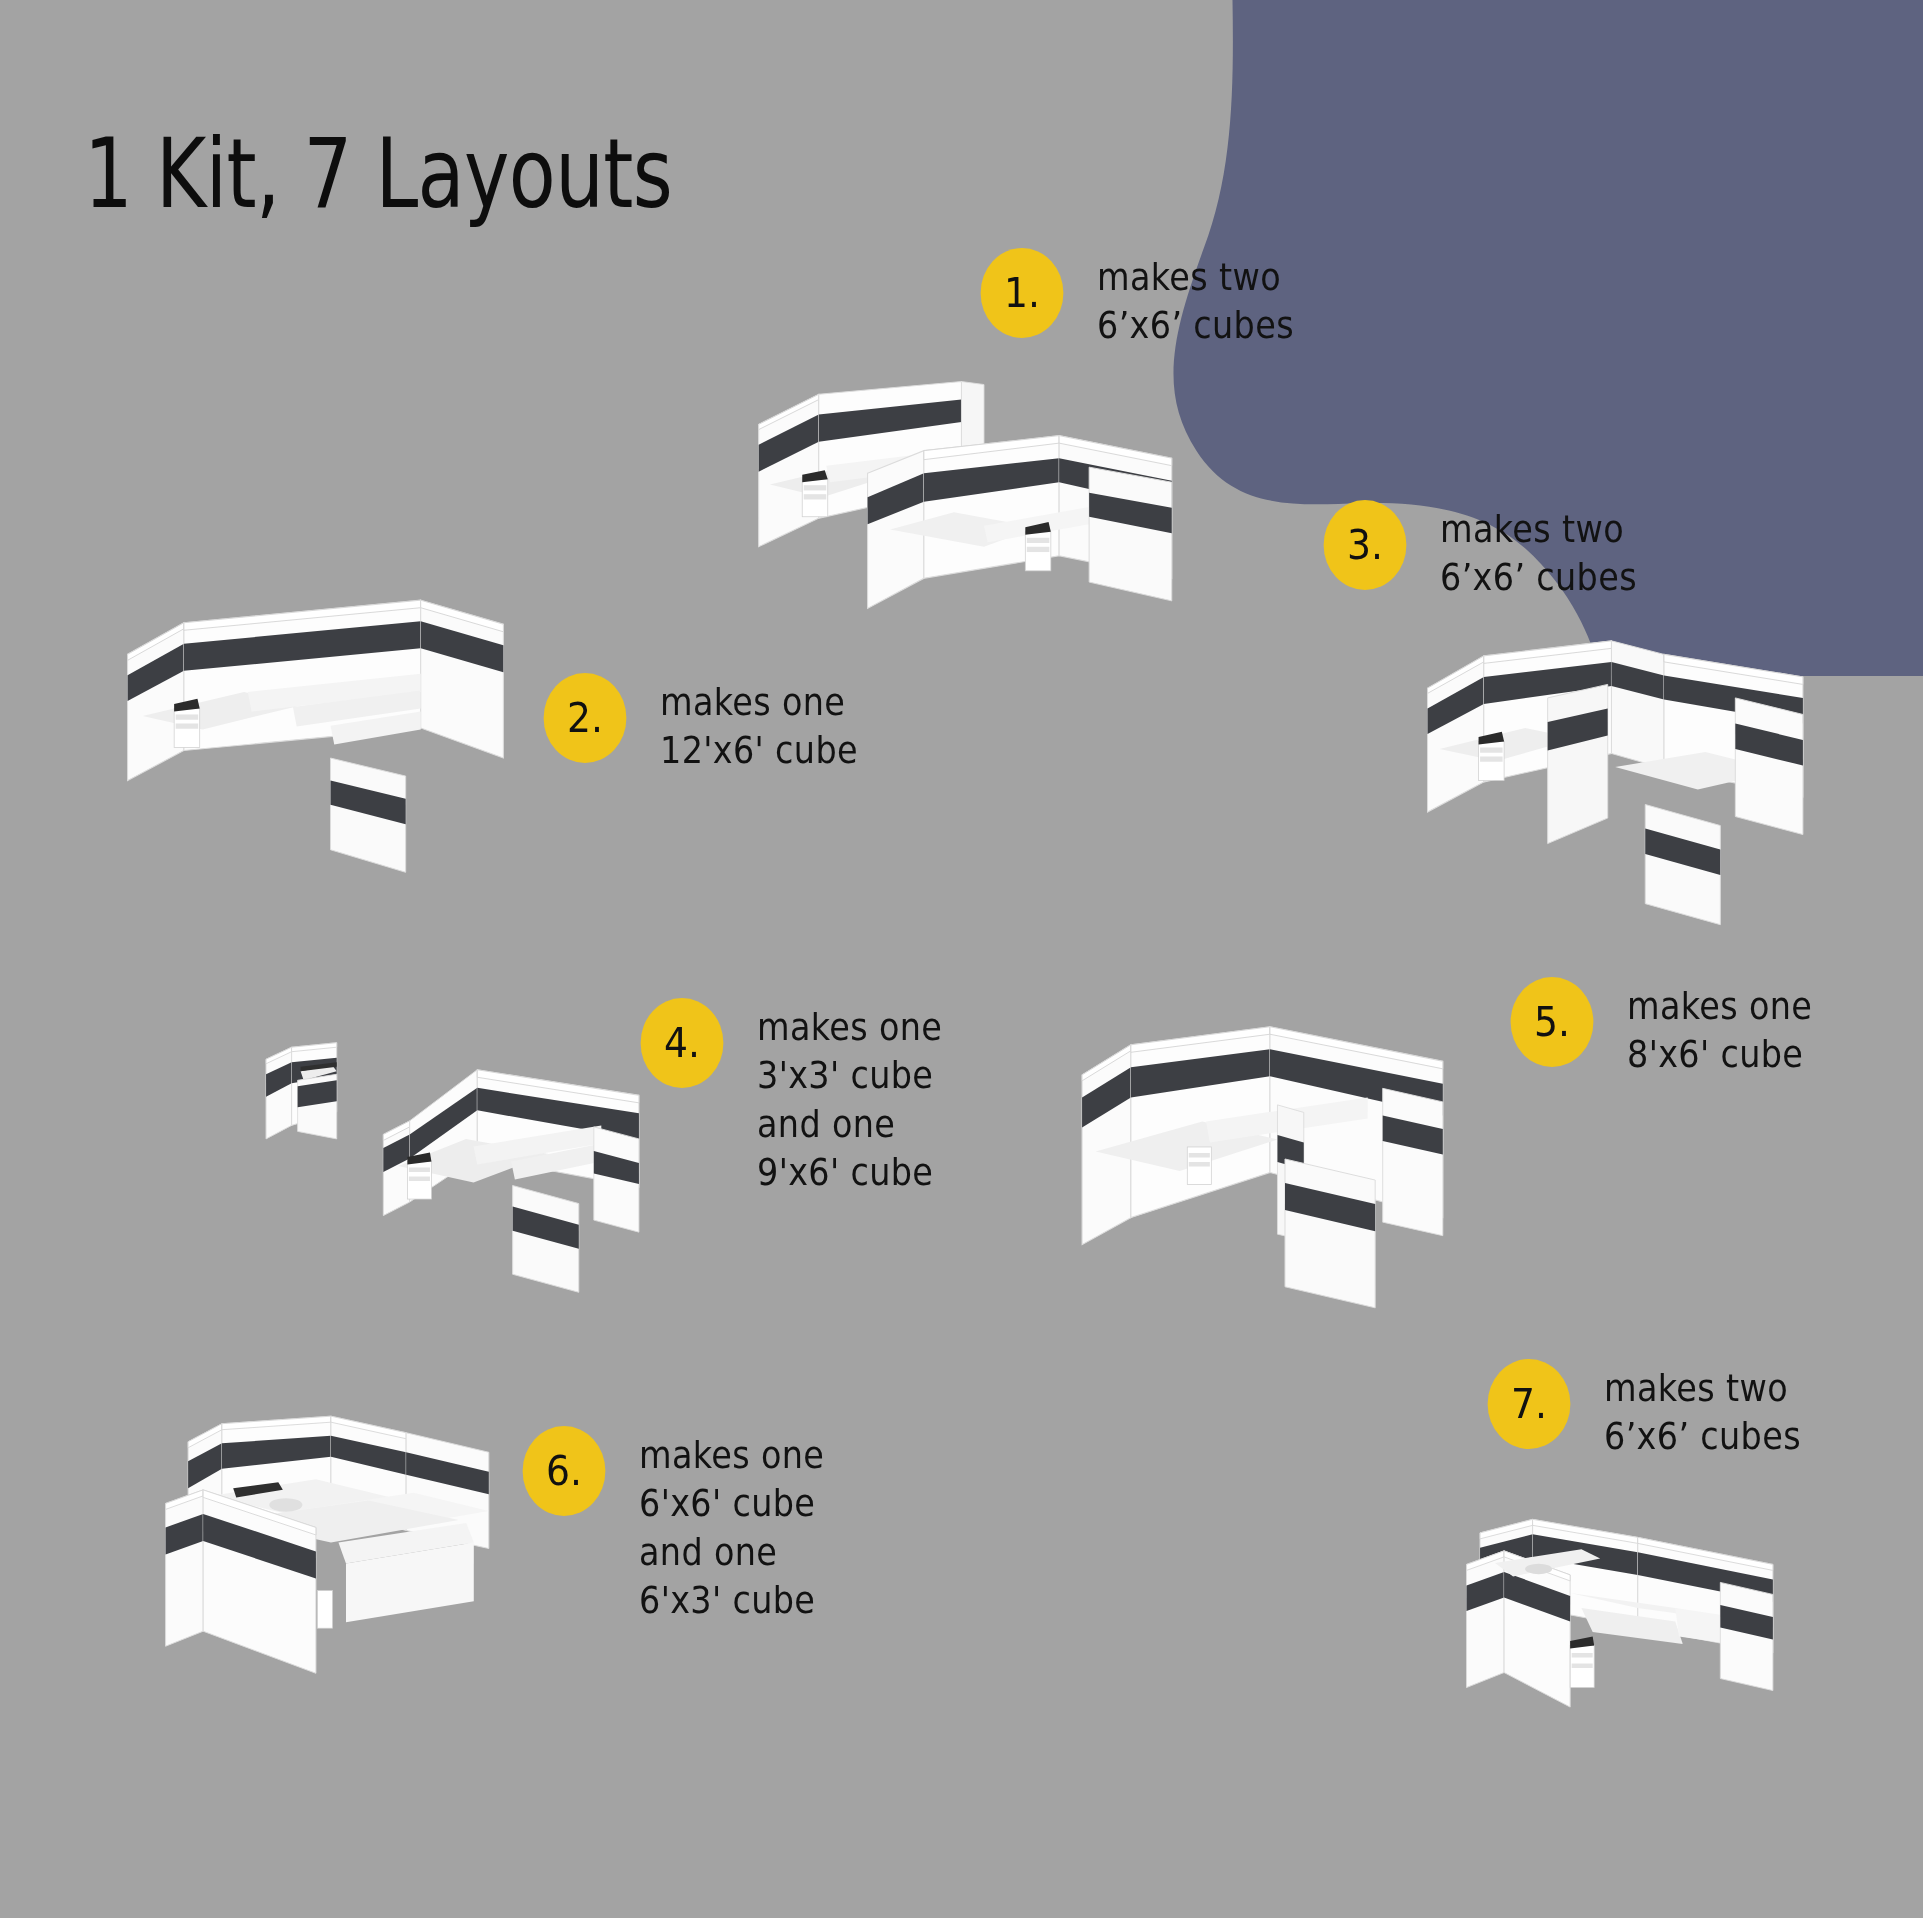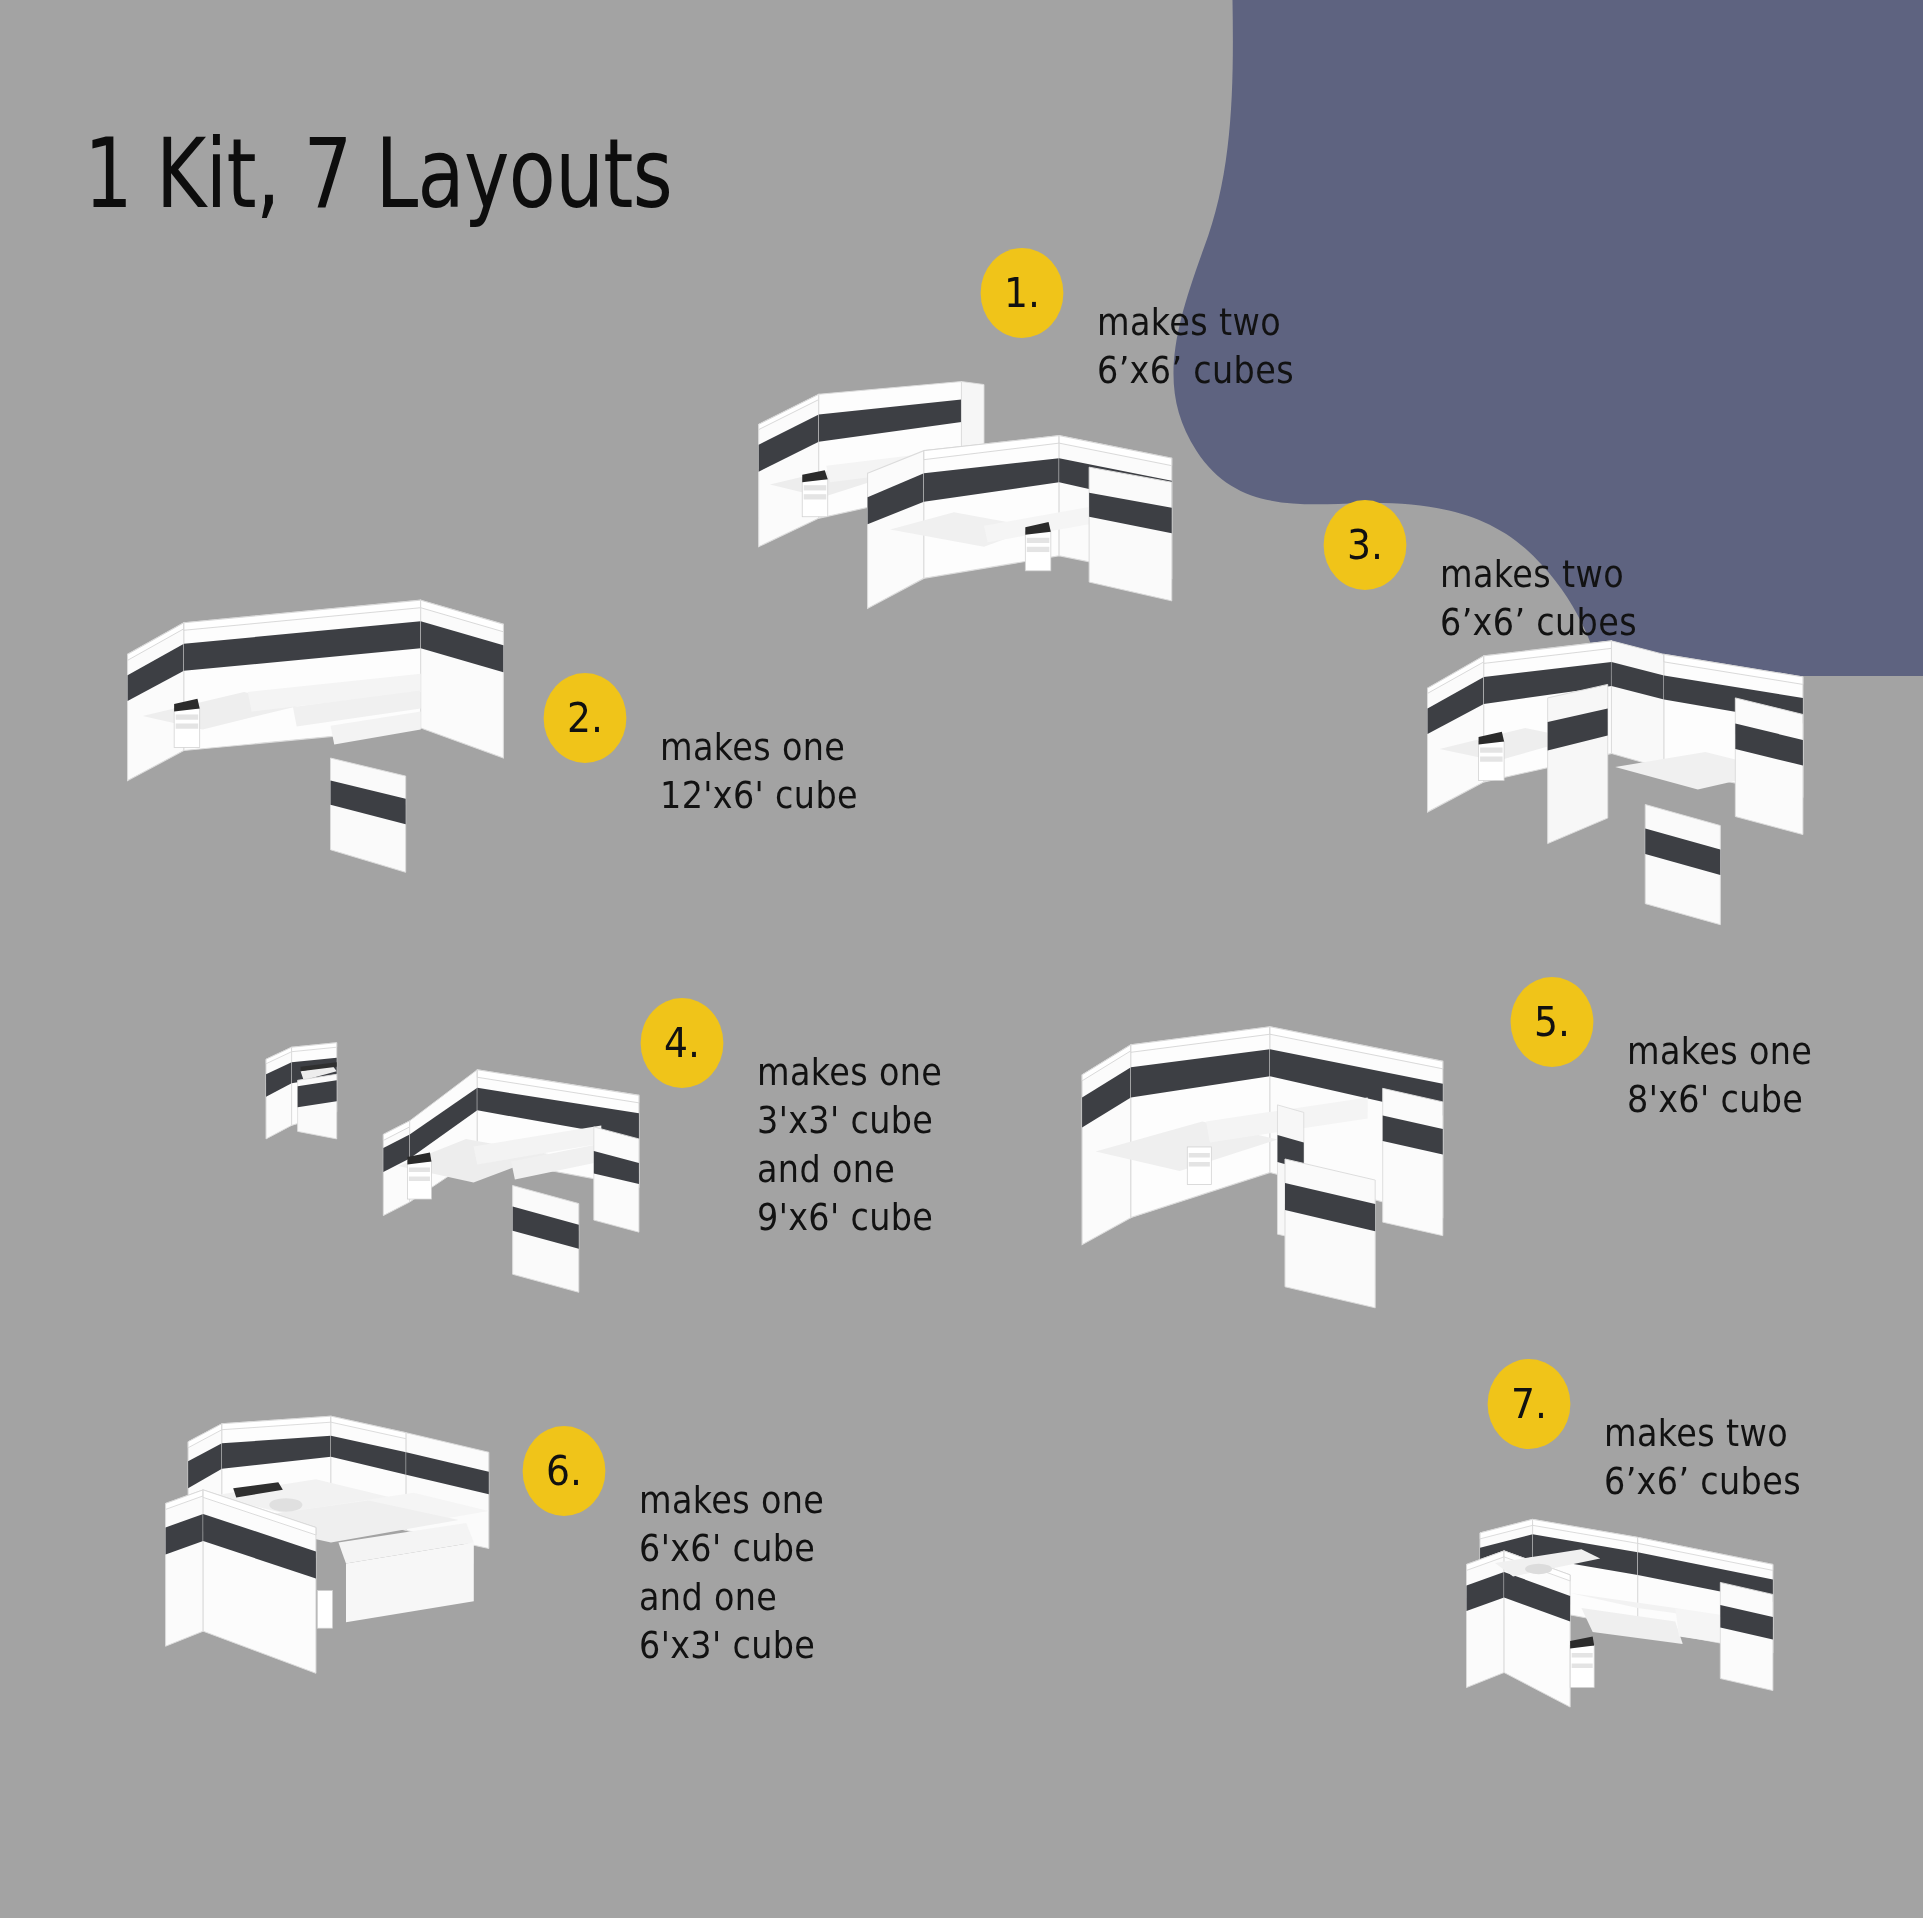--- a/index.html
+++ b/index.html
@@ -61,21 +61,20 @@
     justify-content: center;
     font-family: "DejaVu Sans", sans-serif;
     font-size: 41px;
     color: #111111;
     transform: scaleX(0.92);
   }
   .callout-lines {
     display: flex;
     flex-direction: column;
     padding-top: 4.5px;
-    margin-top: 45px;
   }
   .callout-line {
     font-family: "DejaVu Sans", sans-serif;
     font-size: 38px;
     line-height: 1.28;
     color: #121212;
     white-space: nowrap;
     transform: scaleX(0.88);
     transform-origin: left center;
     letter-spacing: 0.4px;

